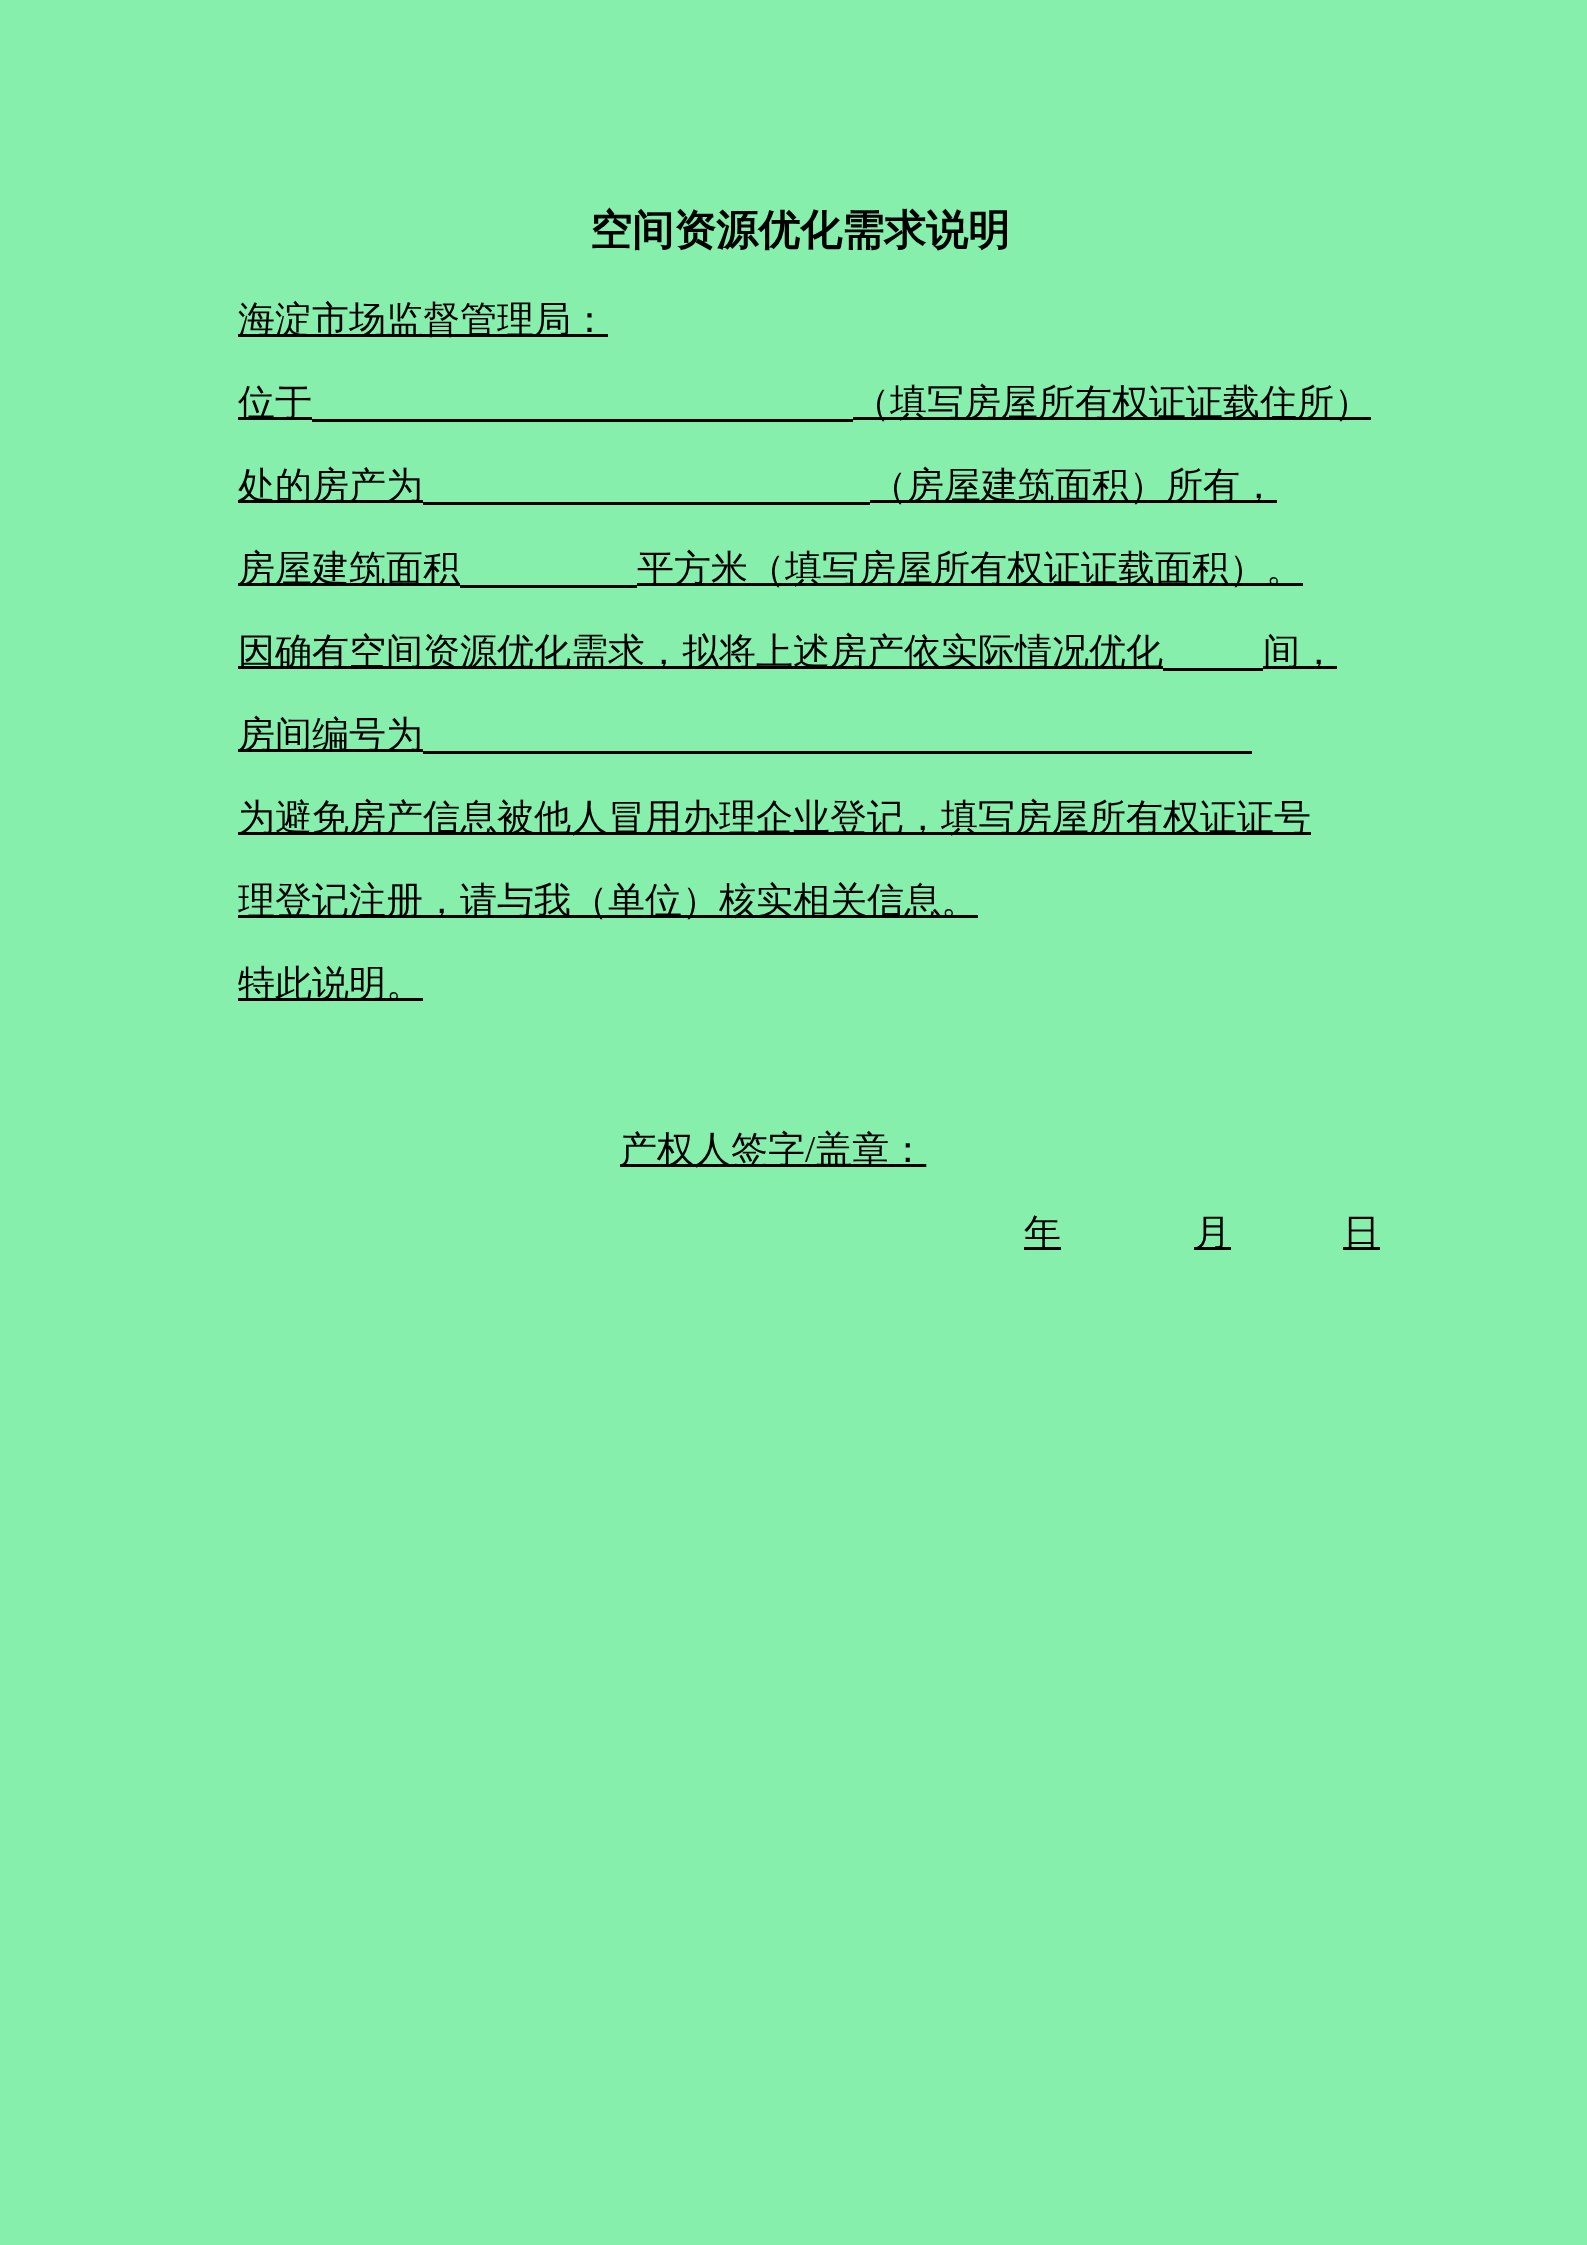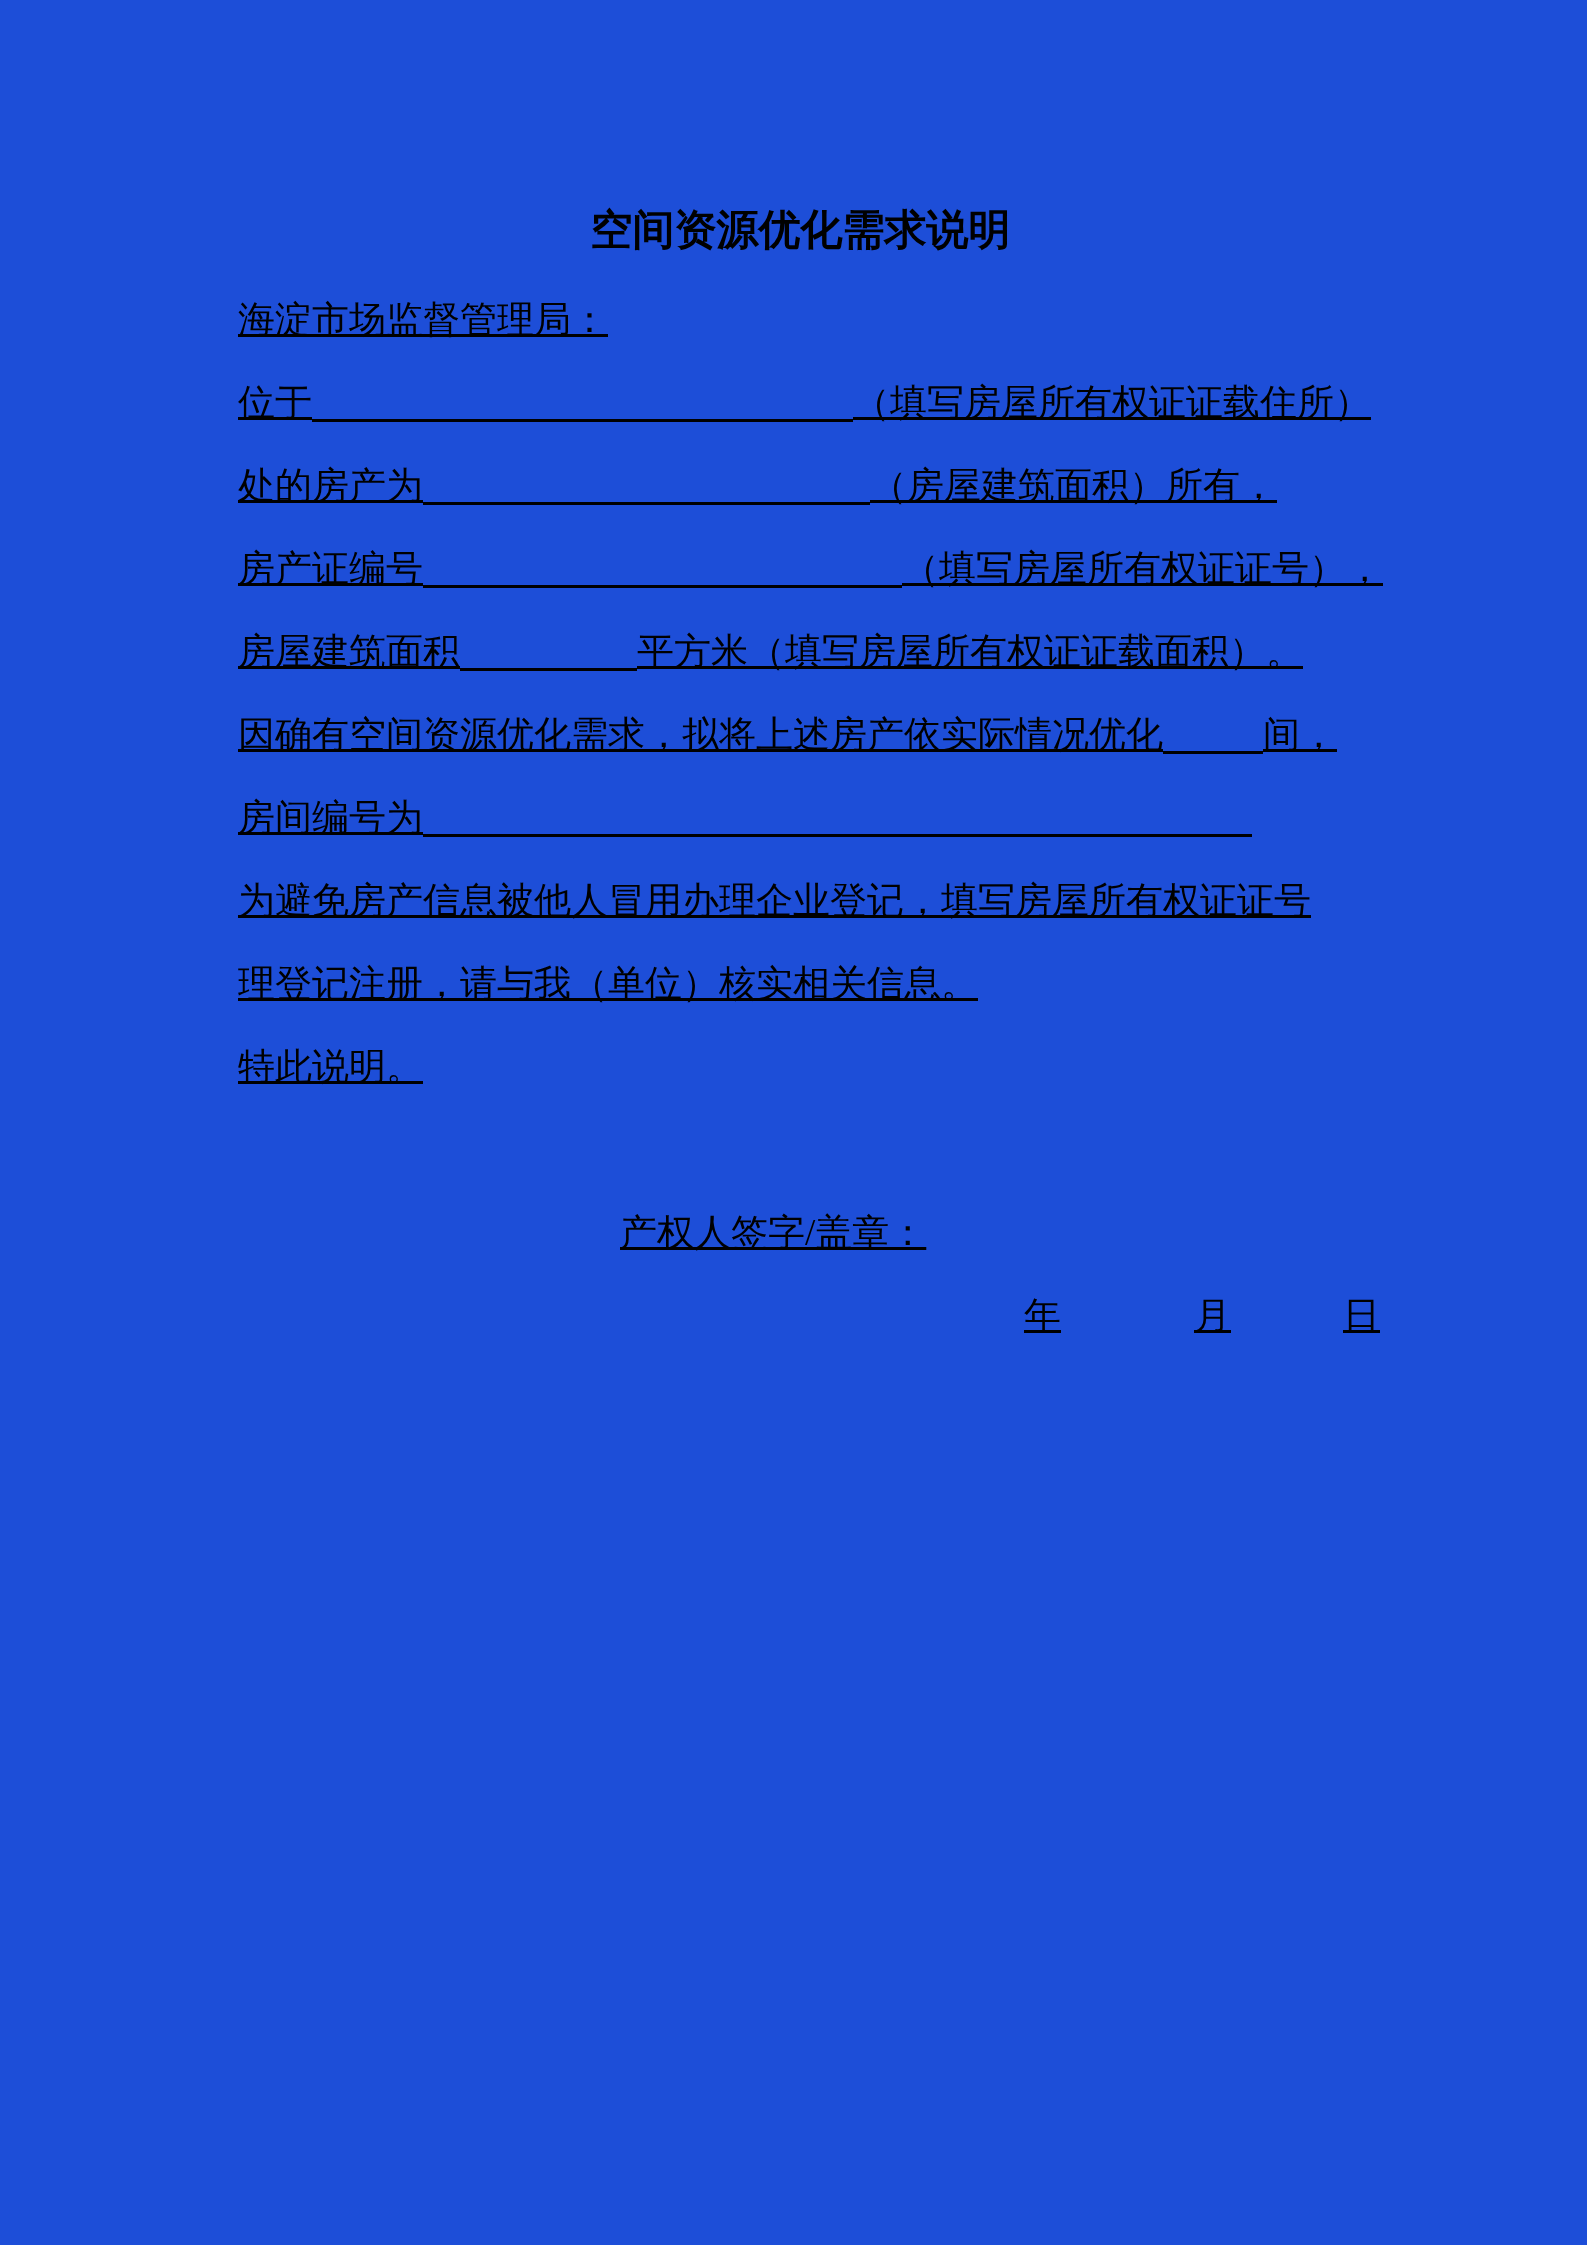--- a/index.html
+++ b/index.html
@@ -1,19 +1,19 @@
 <!DOCTYPE html>
 <html><head>
 <meta charset="utf-8">
 <style>
   html,body{margin:0;padding:0;background:#e8e8e8;}
   .page{
     position:relative;
     width:1587px;height:2245px;
-    background:#1d4ed8;
+    background:#86efac;
     font-family:"Liberation Serif","DejaVu Serif",serif;
     color:#000000;
     overflow:hidden;
   }
   .doc{
     position:absolute;
     left:238px;top:182px;
     width:1125px;
   }
   .title{
@@ -68,23 +68,20 @@
     </div>
 
     <div class="line">
       <span class="seg">位于</span><span class="blank w541"></span><span class="seg">（填写房屋所有权证证载住所）</span>
     </div>
 
     <div class="line">
       <span class="seg">处的房产为</span><span class="blank w447"></span><span class="seg">（房屋建筑面积）所有，</span>
     </div>
 
-    <div class="line">
-      <span class="seg">房产证编号</span><span class="blank w479"></span><span class="seg">（填写房屋所有权证证号），</span>
-    </div>
 
     <div class="line">
       <span class="seg">房屋建筑面积</span><span class="blank w177"></span><span class="seg">平方米（填写房屋所有权证证载面积）。</span>
     </div>
 
     <div class="line">
       <span class="seg">因确有空间资源优化需求，拟将上述房产依实际情况优化</span><span class="blank w100"></span><span class="seg">间，</span>
     </div>
 
     <div class="line">

